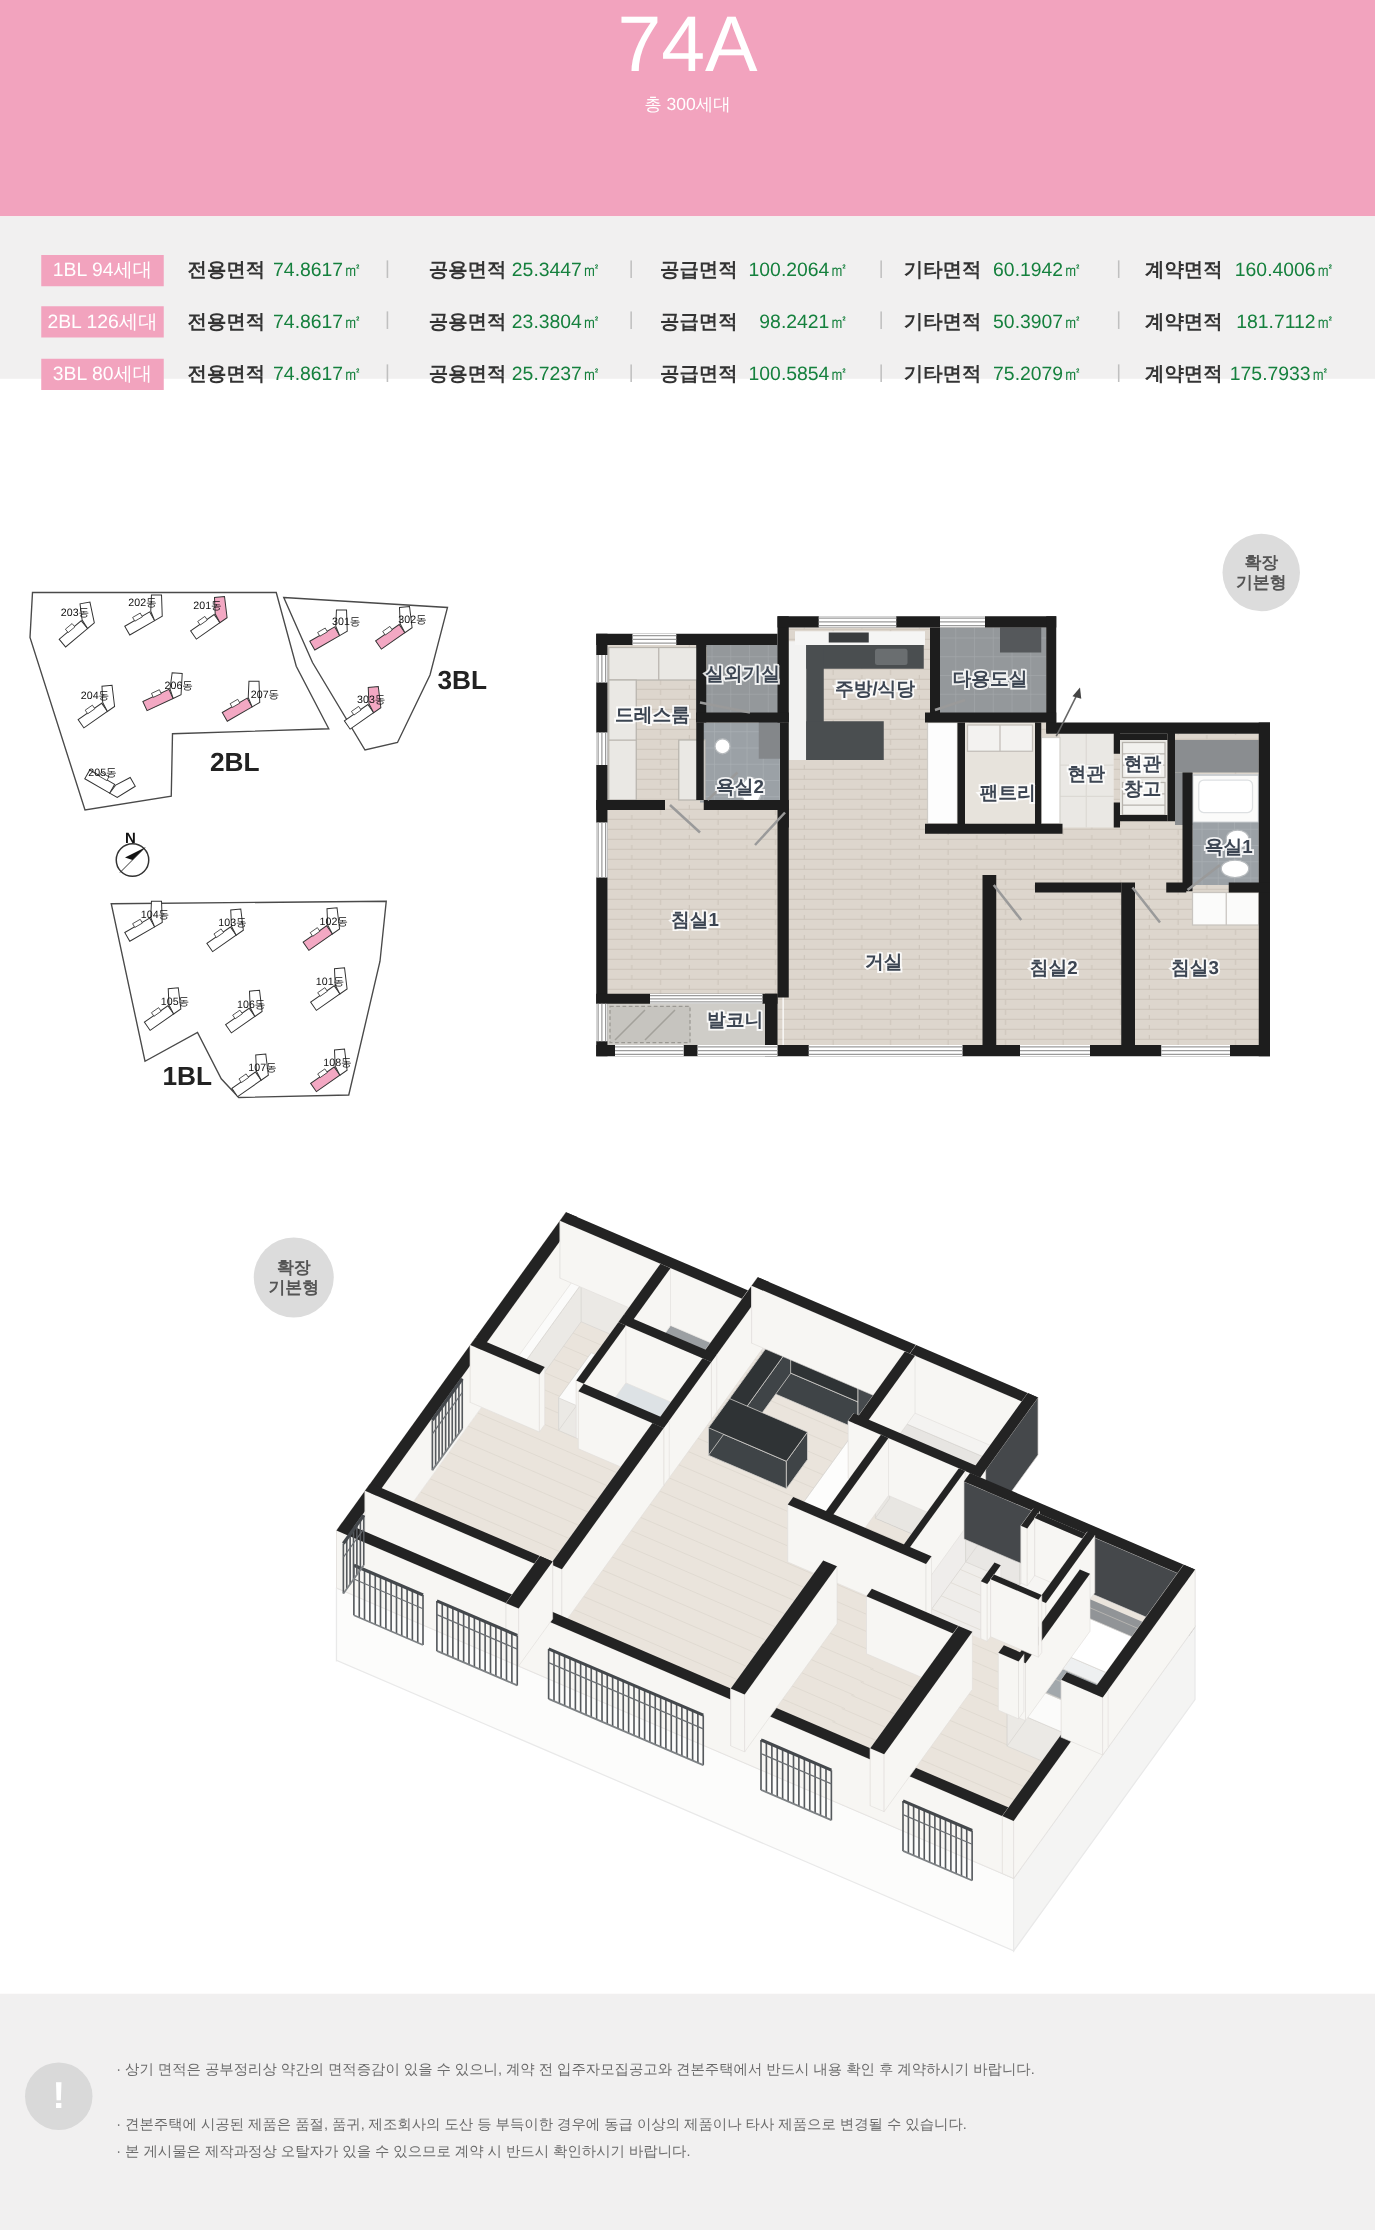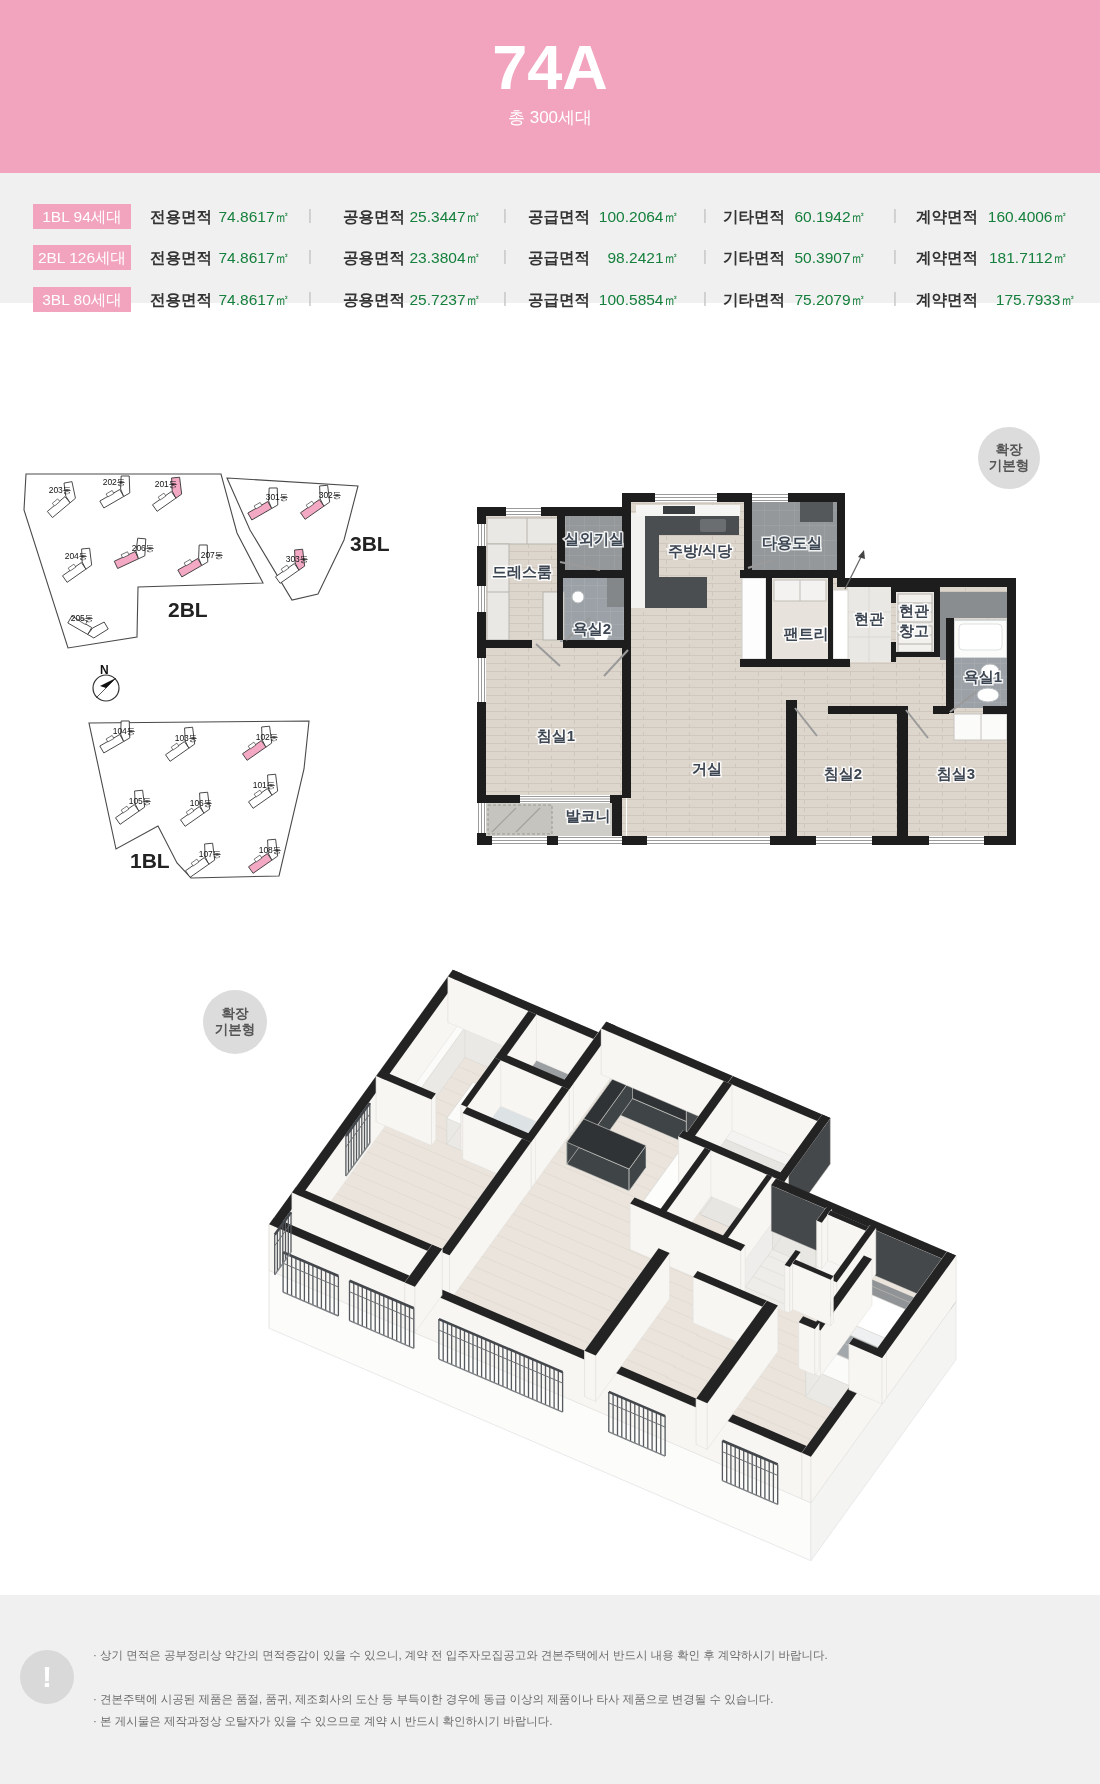--- a/index.html
+++ b/index.html
@@ -1,17 +1,17 @@
 <!DOCTYPE html>
 <html><head><meta charset="utf-8"><style>
 *{margin:0;padding:0;box-sizing:border-box}
 body{width:1100px;height:1784px;position:relative;font-family:"Liberation Sans",sans-serif;background:#fff;overflow:hidden}
 .hdr{position:absolute;left:0;top:0;width:1100px;height:173px;background:#f2a3be;text-align:center;color:#fff}
-.hdr h1{font-size:63px;font-weight:700;padding-top:31px;letter-spacing:0}
-.hdr p{font-size:17px;margin-top:3px}
+.hdr h1{font-size:63px;font-weight:400;letter-spacing:0}
+.hdr p{font-size:14px;margin-top:3px}
 .info{position:absolute;left:0;top:173px;width:1100px;height:130px;background:#f1f0f0}
 .row{position:absolute;left:0;width:1100px;height:25px}
 .bdg{position:absolute;left:33px;top:0;width:98px;height:25px;background:#f2a3be;color:#fff;font-size:15.5px;text-align:center;line-height:25px}
 .cell{position:absolute;top:0;height:25px;line-height:25px;font-size:15.5px;color:#3c3c3c}
 .lab{font-weight:700;color:#333}
 .val{text-align:right;color:#15803d;white-space:nowrap}
 .sep{position:absolute;top:2px;height:21px;color:#c0c0c0;font-size:15px}
 .badge-c{position:absolute;border-radius:50%;background:#dcdcdc;color:#555;text-align:center;font-weight:700}
 .foot{position:absolute;left:0;top:1595px;width:1100px;height:189px;background:#f1f0f0}
 .foot .exc{position:absolute;left:20px;top:55px;width:54px;height:54px;border-radius:50%;background:#d9d9d9;color:#fff;font-size:30px;font-weight:700;text-align:center;line-height:54px}
@@ -65,21 +65,21 @@
 <div class="bdg">3BL 80세대</div>
 <span class="cell lab" style="left:150px">전용면적</span>
 <span class="cell val" style="right:810px">74.8617㎡</span>
 <span class="cell lab" style="left:343px">공용면적</span>
 <span class="cell val" style="right:619px">25.7237㎡</span>
 <span class="cell lab" style="left:528px">공급면적</span>
 <span class="cell val" style="right:421px">100.5854㎡</span>
 <span class="cell lab" style="left:723px">기타면적</span>
 <span class="cell val" style="right:234px">75.2079㎡</span>
 <span class="cell lab" style="left:916px">계약면적</span>
-<span class="cell val" style="right:24px">175.7933㎡</span>
+<span class="cell val" style="right:36px">175.7933㎡</span>
 <span class="sep" style="left:308px">|</span>
 <span class="sep" style="left:503px">|</span>
 <span class="sep" style="left:703px">|</span>
 <span class="sep" style="left:893px">|</span>
 </div>
 </div>
 
 <svg style="position:absolute;left:18px;top:455px" width="450" height="445" viewBox="18 455 450 445" xmlns="http://www.w3.org/2000/svg">
 
 <polygon points="26,474 221,474 237,533 263,583 138,587 137,637 68,648 24,510" fill="#ffffff" stroke="#4a4a4a" stroke-width="1.1"></polygon>

